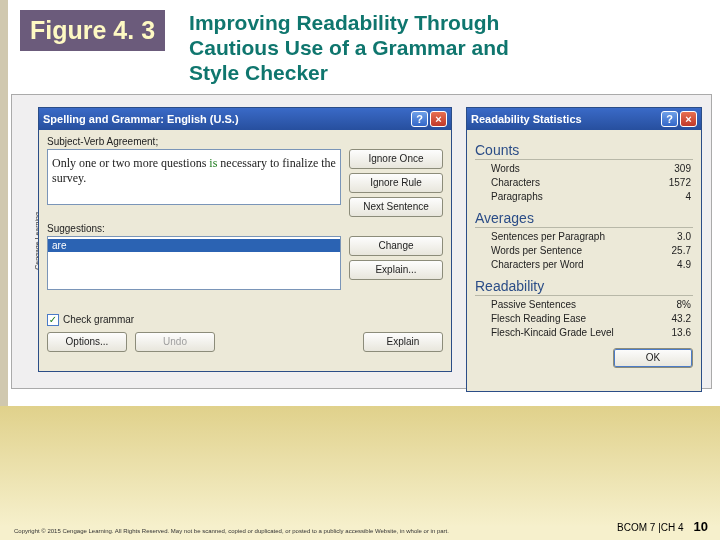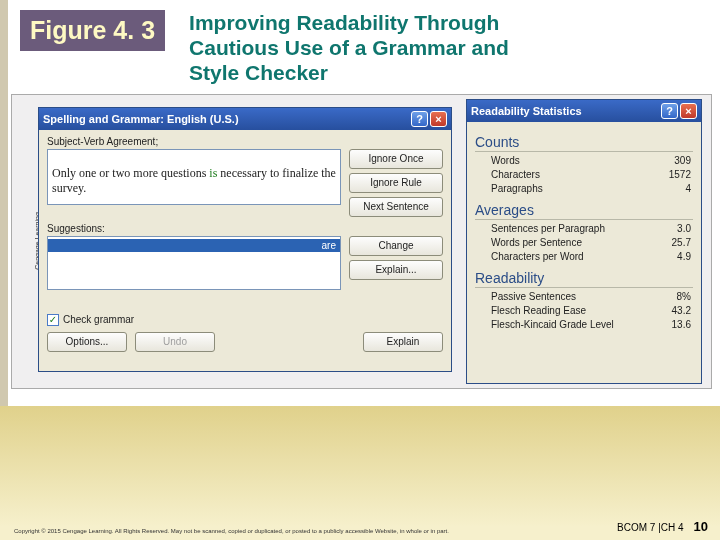--- a/index.html
+++ b/index.html
@@ -65,21 +65,21 @@
     top: 12px;
     width: 414px;
     height: 265px;
     border: 1px solid #2b4d87;
     background: #ece9d8;
     font-family: Tahoma, Arial, sans-serif;
   }
   .winR {
     position: absolute;
     left: 454px;
-    top: 4px;
+    top: 12px;
     width: 236px;
     height: 285px;
     border: 1px solid #2b4d87;
     background: #ece9d8;
     font-family: Tahoma, Arial, sans-serif;
   }
   .titlebar {
     background: linear-gradient(#3a6ac7, #274f9e);
     height: 22px;
     display: flex;
@@ -100,39 +100,38 @@
     color: #fff;
   }
   .winbtn.help { background: linear-gradient(#6fa0e8,#3367c8); }
   .winbtn.close { background: linear-gradient(#e87050,#c0392b); }
   .body { padding: 6px 8px; font-size: 10px; color: #222; }
   .lbl { font-size: 10px; margin-bottom: 2px; }
   .row { display: flex; gap: 8px; }
   .txtbox {
     background: #fff;
     border: 1px solid #7a95b8;
-    padding: 16px 4px;
+    padding: 6px 4px;
     font-family: "Times New Roman", serif;
     font-size: 12px;
     height: 56px;
     line-height: 1.3;
   }
   .green { color: #1a7a1a; }
   .sugg {
     background: #fff;
     border: 1px solid #7a95b8;
     height: 54px;
     padding: 2px 0;
     font-size: 10px;
   }
   .sugg .sel {
     background: #2b63b3;
     color: #fff;
     padding: 1px 4px;
-    text-align: right;
   }
   .colMain { flex: 1; display: flex; flex-direction: column; gap: 6px; }
   .colBtn { width: 94px; display: flex; flex-direction: column; gap: 4px; }
   .btn {
     background: linear-gradient(#fdfdfd,#e8e6dc);
     border: 1px solid #8c8c7a;
     border-radius: 3px;
     height: 20px;
     font-size: 10px;
     display: flex; align-items: center; justify-content: center;
@@ -274,20 +273,23 @@
         </div>
       <div class="stat">
           <span>Flesch Reading Ease</span>
           <span>43.2</span>
         </div>
       <div class="stat">
           <span>Flesch-Kincaid Grade Level</span>
           <span>13.6</span>
         </div>
 
+      <div class="okrow">
+        <div class="btn wide default">OK</div>
+      </div>
     </div>
   </div>
 </div>
 
 <div class="goldbar"></div>
 <div class="copyright">Copyright © 2015 Cengage Learning. All Rights Reserved. May not be scanned, copied or duplicated, or posted to a publicly accessible Website, in whole or in part.</div>
 <div class="pginfo">
   <span>BCOM 7 |CH 4</span>
   <span class="pg">10</span>
 </div>

